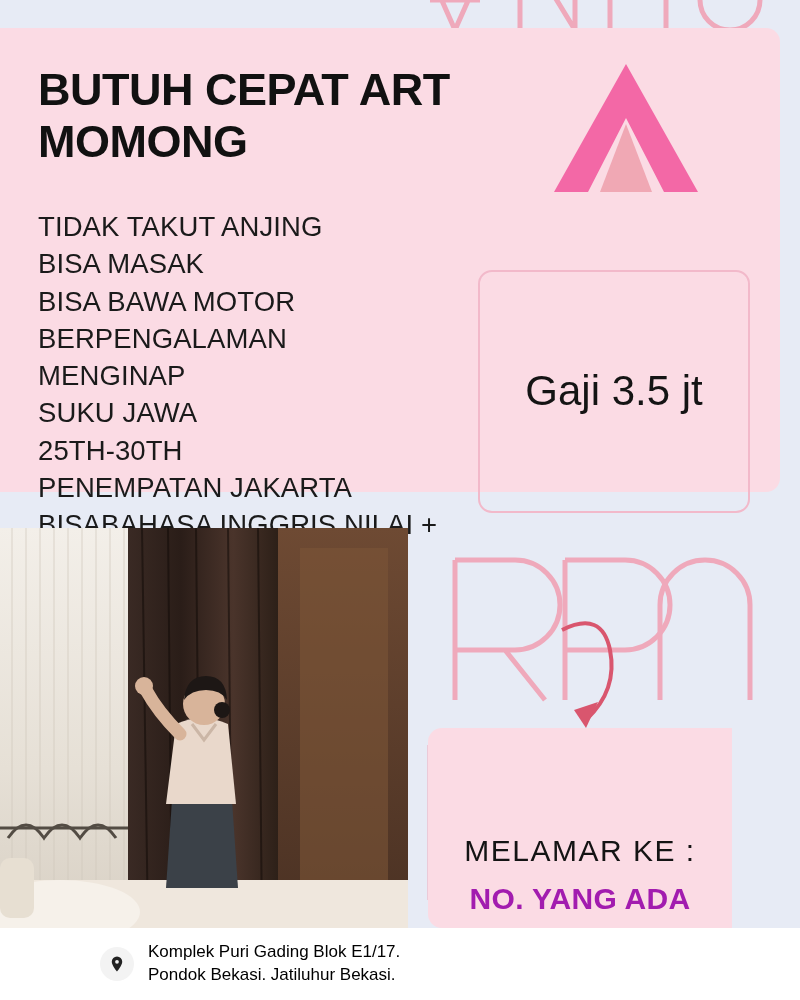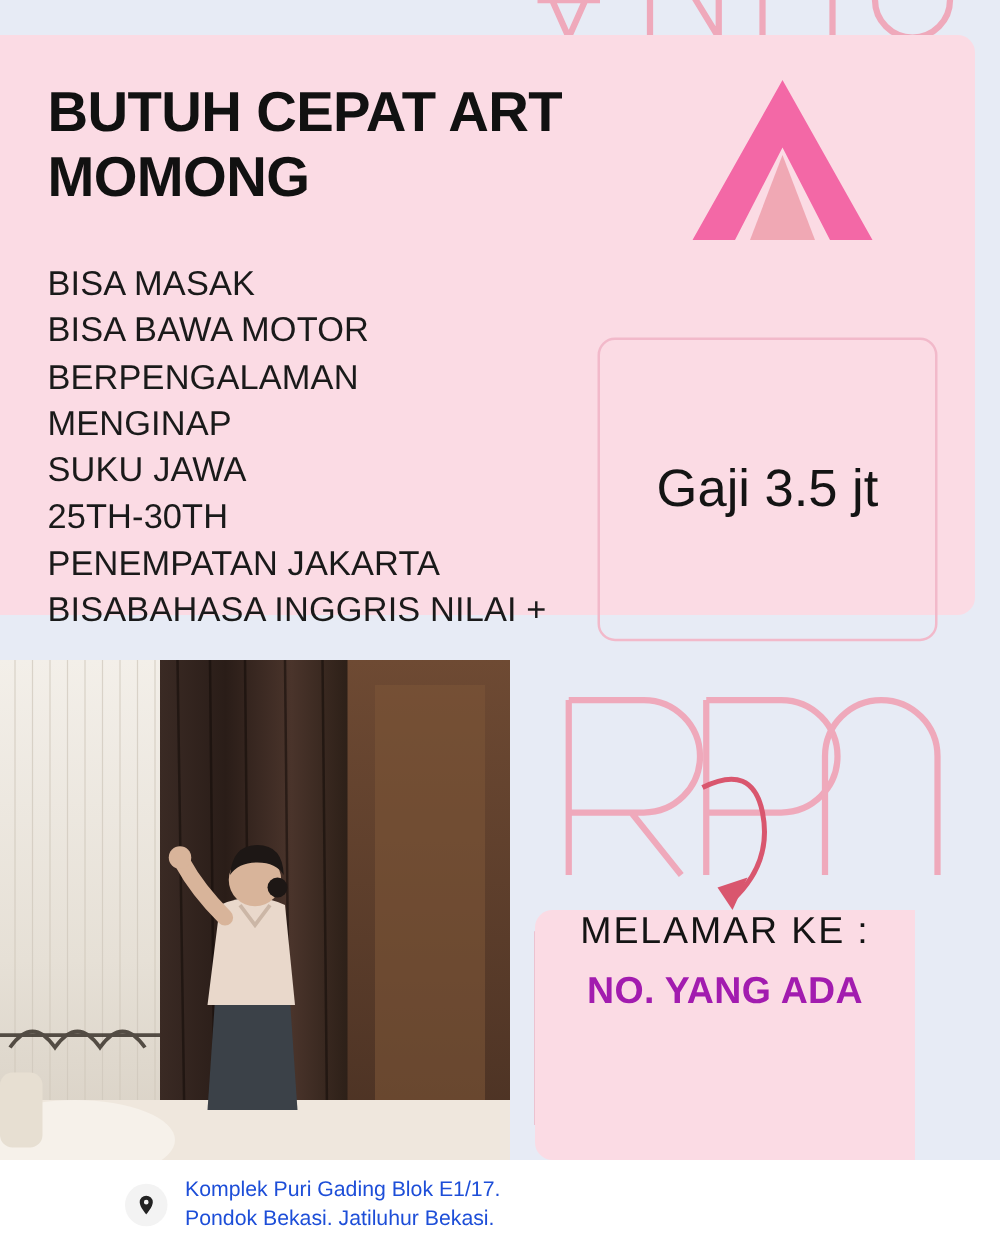--- a/index.html
+++ b/index.html
@@ -94,21 +94,21 @@
   .apply-card {
     position: absolute;
     left: 428px; top: 728px;
     width: 304px; height: 200px;
     background: #fbdbe4;
     border-radius: 14px 0 0 14px;
     z-index: 3;
     display: flex;
     flex-direction: column;
     align-items: center;
-    justify-content: flex-start;
+    justify-content: flex-end;
   }
   .apply-line1 {
     font-size: 30px;
     letter-spacing: 1.5px;
     color: #141414;
     margin-bottom: 14px;
   }
   .apply-line2 {
     font-size: 30px;
     font-weight: 800;
@@ -138,21 +138,21 @@
   .pin {
     width: 34px; height: 34px;
     border-radius: 50%;
     background: #f3f3f3;
     display: flex; align-items: center; justify-content: center;
     flex: 0 0 auto;
   }
   .addr {
     font-size: 17px;
     line-height: 1.35;
-    color: #1d4ed8;
+    color: #000000;
   }
 </style>
 </head>
 <body>
 
 <div id="poster">
 
   <svg class="bg-letters" width="800" height="1000" viewBox="0 0 800 1000">
     <g fill="none" stroke="#efa9bb" stroke-width="5">
 
@@ -173,20 +173,21 @@
       <path d="M562 630 q40 -20 48 20 q8 40 -24 70"></path>
       <path d="M574 710 l12 18 l12 -26" fill="#d9566e" stroke="none"></path>
     </g>
   </svg>
 
   <div class="top-card">
 
     <div class="headline">BUTUH CEPAT ART MOMONG</div>
 
     <div class="bullets">
+      <div>TIDAK TAKUT ANJING</div>
       <div>BISA MASAK</div>
       <div>BISA BAWA MOTOR</div>
       <div>BERPENGALAMAN</div>
       <div>MENGINAP</div>
       <div>SUKU JAWA</div>
       <div>25TH-30TH</div>
       <div>PENEMPATAN JAKARTA</div>
       <div>BISABAHASA INGGRIS NILAI +</div>
     </div>
 

